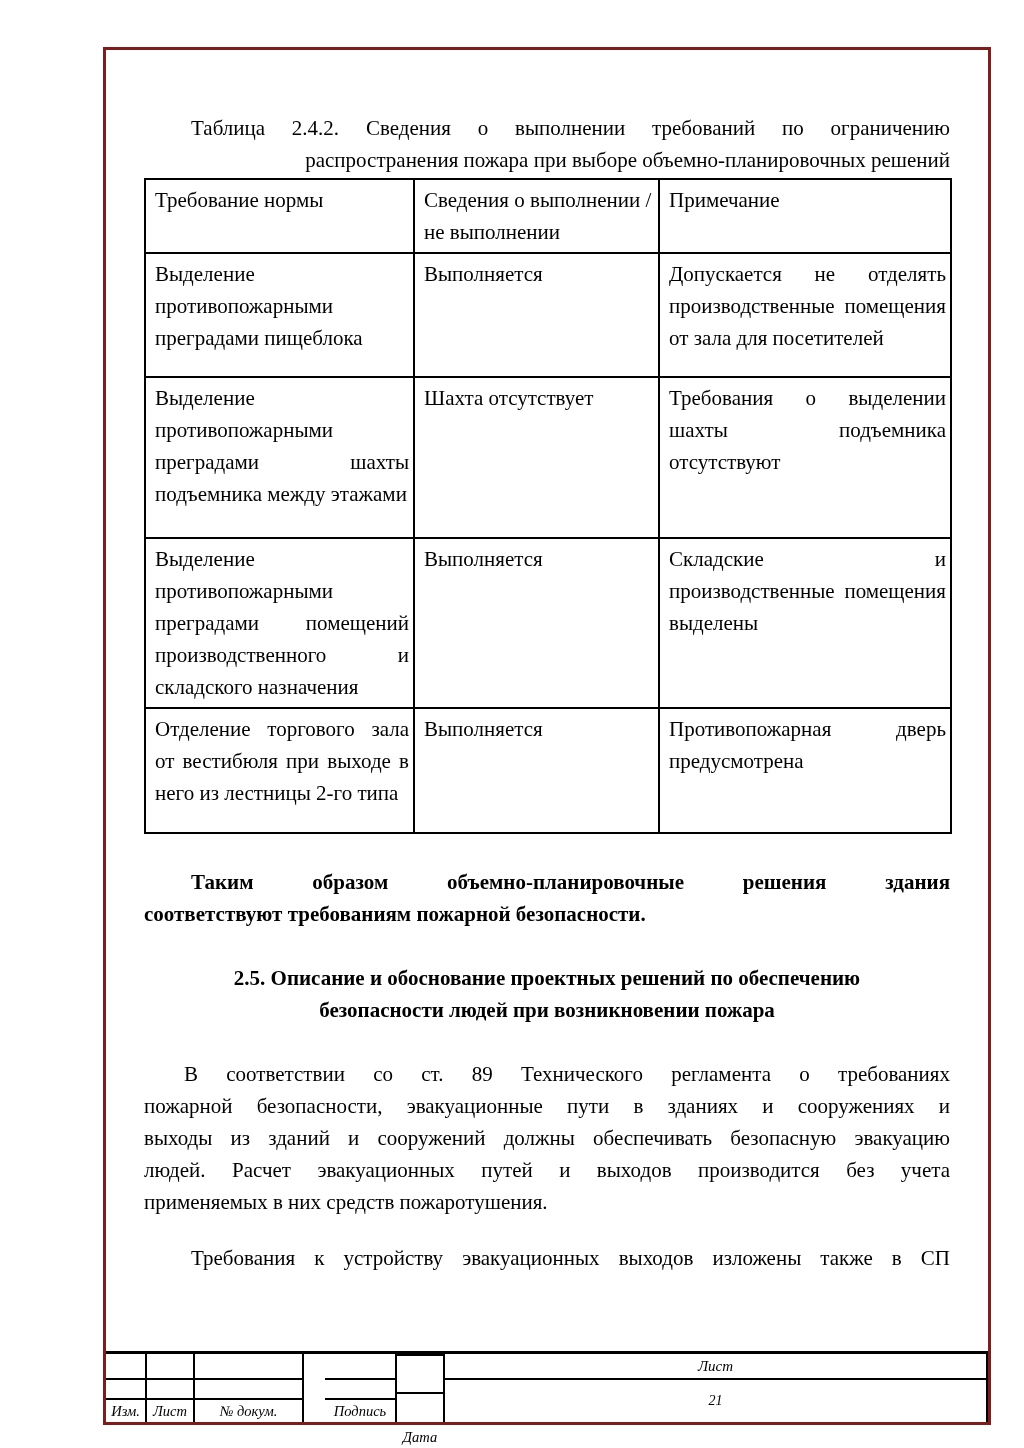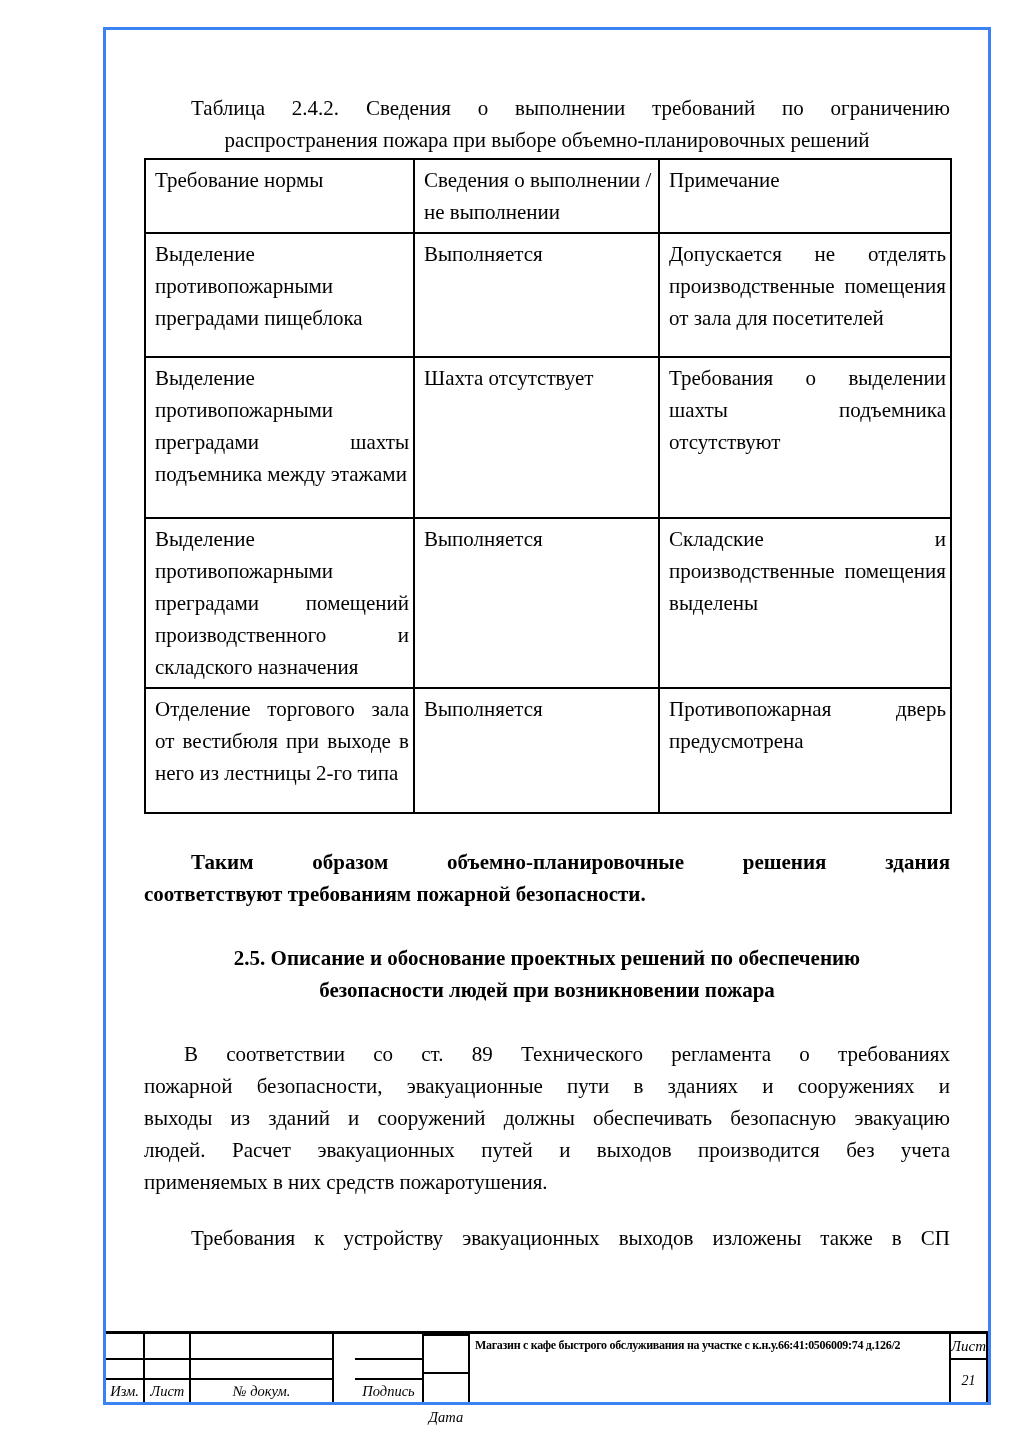--- a/index.html
+++ b/index.html
@@ -5,35 +5,35 @@
   * { box-sizing: border-box; }
   html, body {
     margin: 0; padding: 0;
     width: 1024px; height: 1448px;
     background: #ffffff;
     font-family: "Liberation Serif", serif;
     color: #000;
   }
   .frame {
     position: absolute;
-    left: 103px; top: 27px;
+    left: 103px; top: 47px;
     width: 888px; height: 1378px;
-    border: 3px solid #3b82f6;
+    border: 3px solid #7f1d1d;
   }
   .content {
     position: absolute;
     left: 38px; top: 0;
     width: 806px;
     font-size: 21px;
     line-height: 32px;
   }
   
   .caption { margin: 62px 0 2px 0; }
   .cap-line1 { display: block; text-indent: 47px; text-align: justify; text-align-last: justify; }
-  .cap-line2 { display: block; text-align: center; }
+  .cap-line2 { display: block; text-align: right; }
   
   table.req {
     width: 806px;
     border-collapse: collapse;
     table-layout: fixed;
   }
   table.req col.c1 { width: 269px; }
   table.req col.c2 { width: 245px; }
   table.req col.c3 { width: 292px; }
   table.req th, table.req td {
@@ -69,21 +69,21 @@
     position: absolute;
     left: 0; right: 0; bottom: 0;
     height: 71px;
     border-top: 3px solid #000;
     display: flex;
     background: #fff;
   }
   .stamp .cell { border-right: 2px solid #000; display: flex; flex-direction: column; }
   .c-izm  { width: 41px; }
   .c-list { width: 48px; }
-  .c-doc  { width: 149px; }
+  .c-doc  { width: 109px; }
   .c-sign { width: 93px; padding-left: 21px; }
   .c-date { width: 48px; gap: 36px; }
   .c-proj { width: 502px; padding: 4px 5px 0 5px; display: block; }
   .c-sheet { flex: 1; border-right: none; }
   .sub-empty1 { height: 26px; border-bottom: 2px solid #000; }
   .sub-empty2 { height: 20px; border-bottom: 2px solid #000; }
   .sub-label {
     flex: 1; display: flex; align-items: center; justify-content: center;
     font-style: italic; font-size: 14.5px; line-height: 1;
   }
@@ -192,21 +192,18 @@
     <div class="cell c-sign">
       <div class="sub-empty1"></div>
       <div class="sub-empty2"></div>
       <div class="sub-label">Подпись</div>
     </div>
     <div class="cell c-date">
       <div class="sub-empty1"></div>
       <div class="sub-empty2"></div>
       <div class="sub-label">Дата</div>
     </div>
-    <div class="cell c-proj">
-      <span class="proj-title">Магазин с кафе быстрого обслуживания на участке с к.н.у.66:41:0506009:74 д.126/2</span>
-    </div>
     <div class="cell c-sheet">
       <div class="sheet-top">Лист</div>
       <div class="sheet-bottom">21</div>
     </div>
   </div>
 </div>
 
 </body></html>

